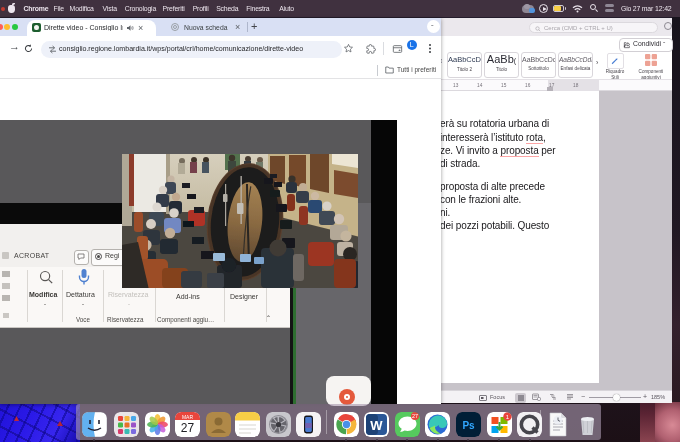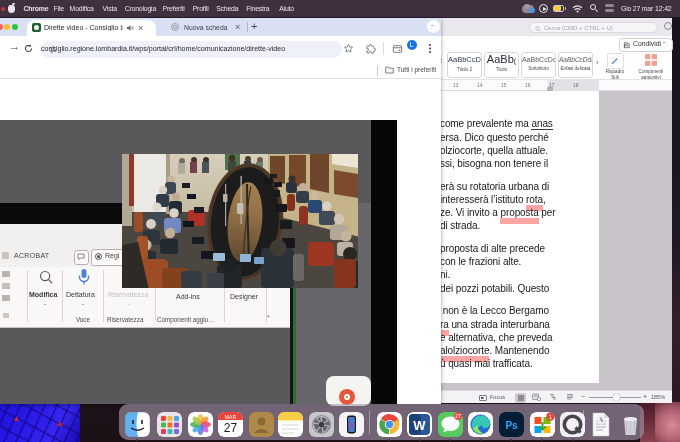--- a/index.html
+++ b/index.html
@@ -46,21 +46,21 @@
   #word-ruler{left:0;top:61px;width:231px;height:12px;background:#fbfafc;
     border-top:1px solid #e4e1e6;border-bottom:1px solid #dcd9de;box-sizing:border-box;}
   #word-canvas{left:0;top:73px;width:231px;height:299px;background:#c7c3c9;}
   #word-page{left:0;top:0;width:158px;height:292px;background:#ffffff;}
   #word-status{left:0;top:372px;width:231px;height:13px;background:#f4f2f5;
     border-top:1px solid #d8d5da;box-sizing:border-box;font-size:5.5px;color:#5a565e;}
   #doctext{left:-1px;top:99.4px;width:175px;font-size:10px;line-height:13.2px;
     color:#19181b;white-space:pre;letter-spacing:-0.1px;}
   #doctext p{margin:0 0 9.5px 0;}
   .ul1{border-bottom:1px solid #3a3a40;}
-  .ul2{border-bottom:6px solid #fca5a5;}
+  .ul2{border-bottom:1px solid #fca5a5;}
   
   #chrome{left:0;top:18px;width:441px;height:386px;z-index:2;background:#fff;
     box-shadow:0 1px 4px rgba(0,0,0,.4);}
   #tabstrip{left:0;top:0;width:441px;height:18px;background:#d9e0f4;}
   .tl{position:absolute;top:6px;width:6px;height:6px;border-radius:50%;}
   #tab1{left:27px;top:2px;width:129px;height:16px;background:#fff;
     border-radius:8px 8px 0 0;}
   #tab1 .t{position:absolute;left:17px;top:4px;font-size:7px;color:#27292c;white-space:nowrap;}
   #tab2{left:160px;top:0;width:96px;height:18px;}
   #tab2 .t{position:absolute;left:24px;top:6px;font-size:6.8px;color:#3c4043;white-space:nowrap;}
@@ -92,21 +92,21 @@
   
   #meet{left:122px;top:34px;width:236px;height:134px;overflow:hidden;}
   
   #widget{left:326px;top:297px;width:45px;height:30px;background:#f6f4f2;border-radius:8px;}
   #widget .o{position:absolute;left:13px;top:13px;width:16px;height:16px;border-radius:50%;
     background:#e4593c;}
   #widget .o i{position:absolute;left:5px;top:5px;width:6px;height:6px;border-radius:50%;
     border:2px solid #fff;box-sizing:border-box;display:block;}
   
   #dock{left:76px;top:404px;width:525px;height:36px;background:rgba(168,152,175,.62);
-    border-radius:9px;z-index:5;margin-left:43px;}
+    border-radius:3px;z-index:5;}
   .dicon{position:absolute;top:8px;width:25px;height:25px;border-radius:6px;}
   .ddot{position:absolute;top:35px;width:2px;height:2px;border-radius:50%;background:#3a3440;}
   .dsep{position:absolute;top:6px;width:1px;height:24px;background:rgba(255,255,255,.35);}
 </style>
 </head>
 <body>
   <div class="abs" id="wall"></div>
   <div class="abs" id="wall-blue"></div>
   <div class="abs" id="wall-right"></div>
   <div class="abs" id="wall-pink"></div>
@@ -167,34 +167,27 @@
         <span style="position:absolute;left:60px;">15</span>
         <span style="position:absolute;left:84px;">16</span>
         <span style="position:absolute;left:108px;">17</span>
         <span style="position:absolute;left:132px;">18</span>
       </div>
       <div class="abs" style="left:106px;top:7px;width:6px;height:5px;background:#b5b1b8;"></div>
     </div>
     <div class="abs" id="word-canvas">
       <div class="abs" id="word-page"></div>
     </div>
-    <div class="abs" id="doctext"><p>come prevalente ma <span class="ul1">anas</span>
-ersa. Dico questo perché
-olziocorte, quella attuale.
-ssi, bisogna non tenere il</p><p>erà su rotatoria urbana di
+    <div class="abs" id="doctext"><p>erà su rotatoria urbana di
 interesserà l’istituto <span class="ul2">rota</span>,
 ze. Vi invito a <span class="ul2">proposta</span> per
 di strada.</p><p>proposta di alte precede
 con le frazioni alte.
 ni.
-dei pozzi potabili. Questo</p><p> non è la Lecco Bergamo
-<span class="ul2">ra</span> una strada interurbana
-e alternativa, che preveda
-<span class="ul2">alolziocorte</span>. Mantenendo
-ù quasi mai trafficata.</p></div>
+dei pozzi potabili. Questo</p></div>
     <div class="abs" id="word-status">
       <svg class="abs" style="left:38px;top:4px" width="8" height="6" viewBox="0 0 16 12">
         <rect x="1" y="1" width="14" height="10" rx="1" fill="none" stroke="#5a565e" stroke-width="1.5"></rect>
         <rect x="4" y="4" width="5" height="4" fill="#5a565e"></rect>
       </svg>
       <span class="abs" style="left:49px;top:3px;">Focus</span>
       <div class="abs" style="left:74px;top:1.5px;width:11px;height:10px;background:#cdc9cf;border-radius:2px;"></div>
       <div class="abs" style="left:76.5px;top:3.5px;width:6px;height:6px;background:#8e8a92;"></div>
       <svg class="abs" style="left:91px;top:2px" width="9" height="8" viewBox="0 0 18 16">
         <rect x="1" y="2" width="12" height="11" rx="1" fill="none" stroke="#76727a" stroke-width="1.4"></rect>
@@ -244,21 +237,21 @@
     <div class="abs" id="toolbar">
       <div class="abs" style="left:9px;top:4px;font-size:11px;color:#3a3d41;">→</div>
       <svg class="abs" style="left:24px;top:8px" width="9" height="9" viewBox="0 0 16 16">
         <path d="M13.5 8a5.5 5.5 0 1 1-1.6-3.9" fill="none" stroke="#3a3d41" stroke-width="1.8"></path>
         <path d="M12 0.5v4h-4z" fill="#3a3d41"></path>
       </svg>
       <div class="abs" id="omnibox">
         <svg class="abs" style="left:7px;top:4px" width="9" height="9" viewBox="0 0 9 9">
           <path d="M1 2.8h5.4M4.6 1l2 1.8-2 1.8 M8 6.2H2.6 M4.4 4.4l-2 1.8 2 1.8" stroke="#5f6368" stroke-width="0.9" fill="none"></path>
         </svg>
-        <span style="">consiglio.regione.lombardia.it/wps/portal/crl/home/comunicazione/dirette-video</span>
+        <span style="margin-left:18px">consiglio.regione.lombardia.it/wps/portal/crl/home/comunicazione/dirette-video</span>
       </div>
       <svg class="abs" style="left:343px;top:7px" width="11" height="11" viewBox="0 0 24 24">
         <path d="M12 3l2.6 5.6 6.1.7-4.5 4.2 1.2 6-5.4-3-5.4 3 1.2-6L3.3 9.3l6.1-.7z" fill="none" stroke="#5f6368" stroke-width="1.7"></path>
       </svg>
       <svg class="abs" style="left:366px;top:8px" width="10" height="10" viewBox="0 0 24 24">
         <path d="M20.5 11H19V7a2 2 0 0 0-2-2h-4V3.5a2.5 2.5 0 0 0-5 0V5H4a2 2 0 0 0-2 2v3.8h1.5a2.7 2.7 0 0 1 0 5.4H2V20a2 2 0 0 0 2 2h3.8v-1.5a2.7 2.7 0 0 1 5.4 0V22H17a2 2 0 0 0 2-2v-4h1.5a2.5 2.5 0 0 0 0-5z" fill="none" stroke="#5f6368" stroke-width="2"></path>
       </svg>
       <div class="abs" style="left:383px;top:6px;width:1px;height:13px;background:#dadce0;"></div>
       <svg class="abs" style="left:392px;top:8px" width="11" height="10" viewBox="0 0 24 24">
         <rect x="2" y="4" width="20" height="16" rx="2" fill="none" stroke="#5f6368" stroke-width="2"></rect>

